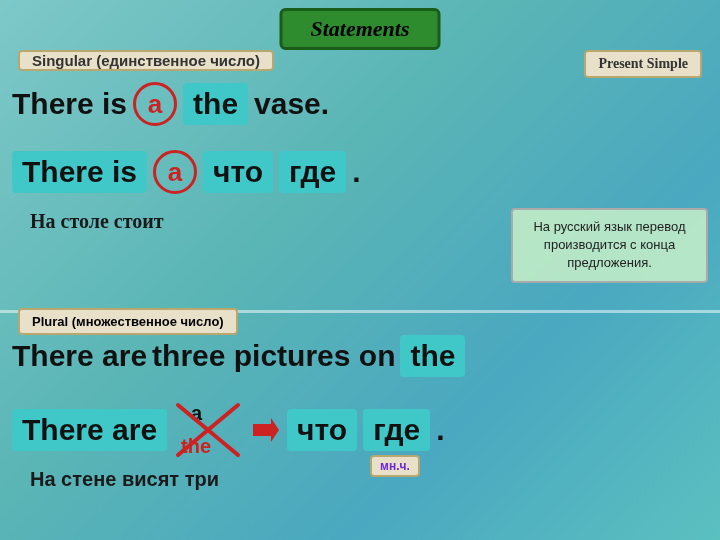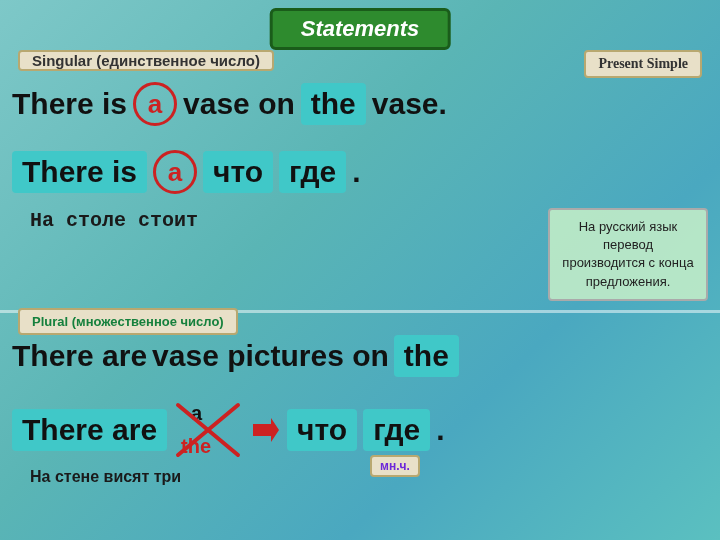--- a/index.html
+++ b/index.html
@@ -19,25 +19,25 @@
       top: 8px;
       left: 50%;
       transform: translateX(-50%);
       background: #2e8b2e;
       border: 3px solid #1a5c1a;
       border-radius: 6px;
       padding: 5px 28px;
       z-index: 10;
     }
     .title-bar span {
-      color: #ffffff;
+      color: #000000;
       font-size: 22px;
       font-style: italic;
       font-weight: bold;
-      font-family: Liberation Sans, sans-serif;
+      font-family: Liberation Serif, serif;
     }
 
     
     .present-simple {
       position: absolute;
       top: 50px;
       right: 18px;
       background: #e8e0c8;
       border: 2px solid #b8a870;
       border-radius: 4px;
@@ -67,21 +67,21 @@
     .plural-badge {
       position: absolute;
       top: 308px;
       left: 18px;
       background: #e8e0c8;
       border: 2px solid #b8a870;
       border-radius: 4px;
       padding: 4px 12px;
       font-size: 13px;
       font-weight: bold;
-      color: #15803d;
+      color: #000000;
       z-index: 5;
     }
 
     
     .row1 {
       position: absolute;
       top: 82px;
       left: 12px;
       display: flex;
       align-items: center;
@@ -99,30 +99,30 @@
     }
 
     
     .translation-singular {
       position: absolute;
       top: 208px;
       left: 30px;
       font-size: 20px;
       font-weight: bold;
       color: #1a1a1a;
-      font-family: Liberation Mono, monospace;
+      font-family: Liberation Serif, serif;
       line-height: 1.3;
     }
 
     
     .info-box {
       position: absolute;
       top: 208px;
       right: 12px;
-      width: 160px;
+      width: 197px;
       background: rgba(200,240,200,0.85);
       border: 2px solid #aaa;
       border-radius: 4px;
       padding: 8px 10px;
       font-size: 13px;
       color: #222;
       line-height: 1.4;
       text-align: center;
     }
 
@@ -144,21 +144,21 @@
       display: flex;
       align-items: center;
       gap: 6px;
     }
 
     
     .translation-plural {
       position: absolute;
       top: 468px;
       left: 30px;
-      font-size: 16px;
+      font-size: 20px;
       font-weight: bold;
       color: #1a1a1a;
     }
 
     
     .mn-ch {
       position: absolute;
       top: 455px;
       left: 370px;
       background: #e8e0c8;
@@ -294,21 +294,20 @@
 
 <div class="plural-badge">
   <span>Plural (множественное число)</span>
 </div>
 
 <div class="row1">
   <span class="big-text">There is</span>
   <div class="circle-a">
     <span>a</span>
   </div>
-  <span class="big-text">vase on</span>
   <div class="cyan-box">
     <span>the</span>
   </div>
   <span class="big-text">vase.</span>
 </div>
 
 <div class="row2">
   <div class="there-is-box">
     <span>There is</span>
   </div>
@@ -327,21 +326,21 @@
 <div class="translation-singular">
   <div>На столе стоит</div>
 </div>
 
 <div class="info-box">
   <span>На русский язык перевод производится с конца предложения.</span>
 </div>
 
 <div class="row3">
   <span class="big-text">There are</span>
-  <span class="big-text">vase pictures on</span>
+  <span class="big-text">three pictures on</span>
   <div class="cyan-box">
     <span>the</span>
   </div>
 </div>
 
 <div class="row4">
   <div class="there-are-box">
     <span>There are</span>
   </div>
 

